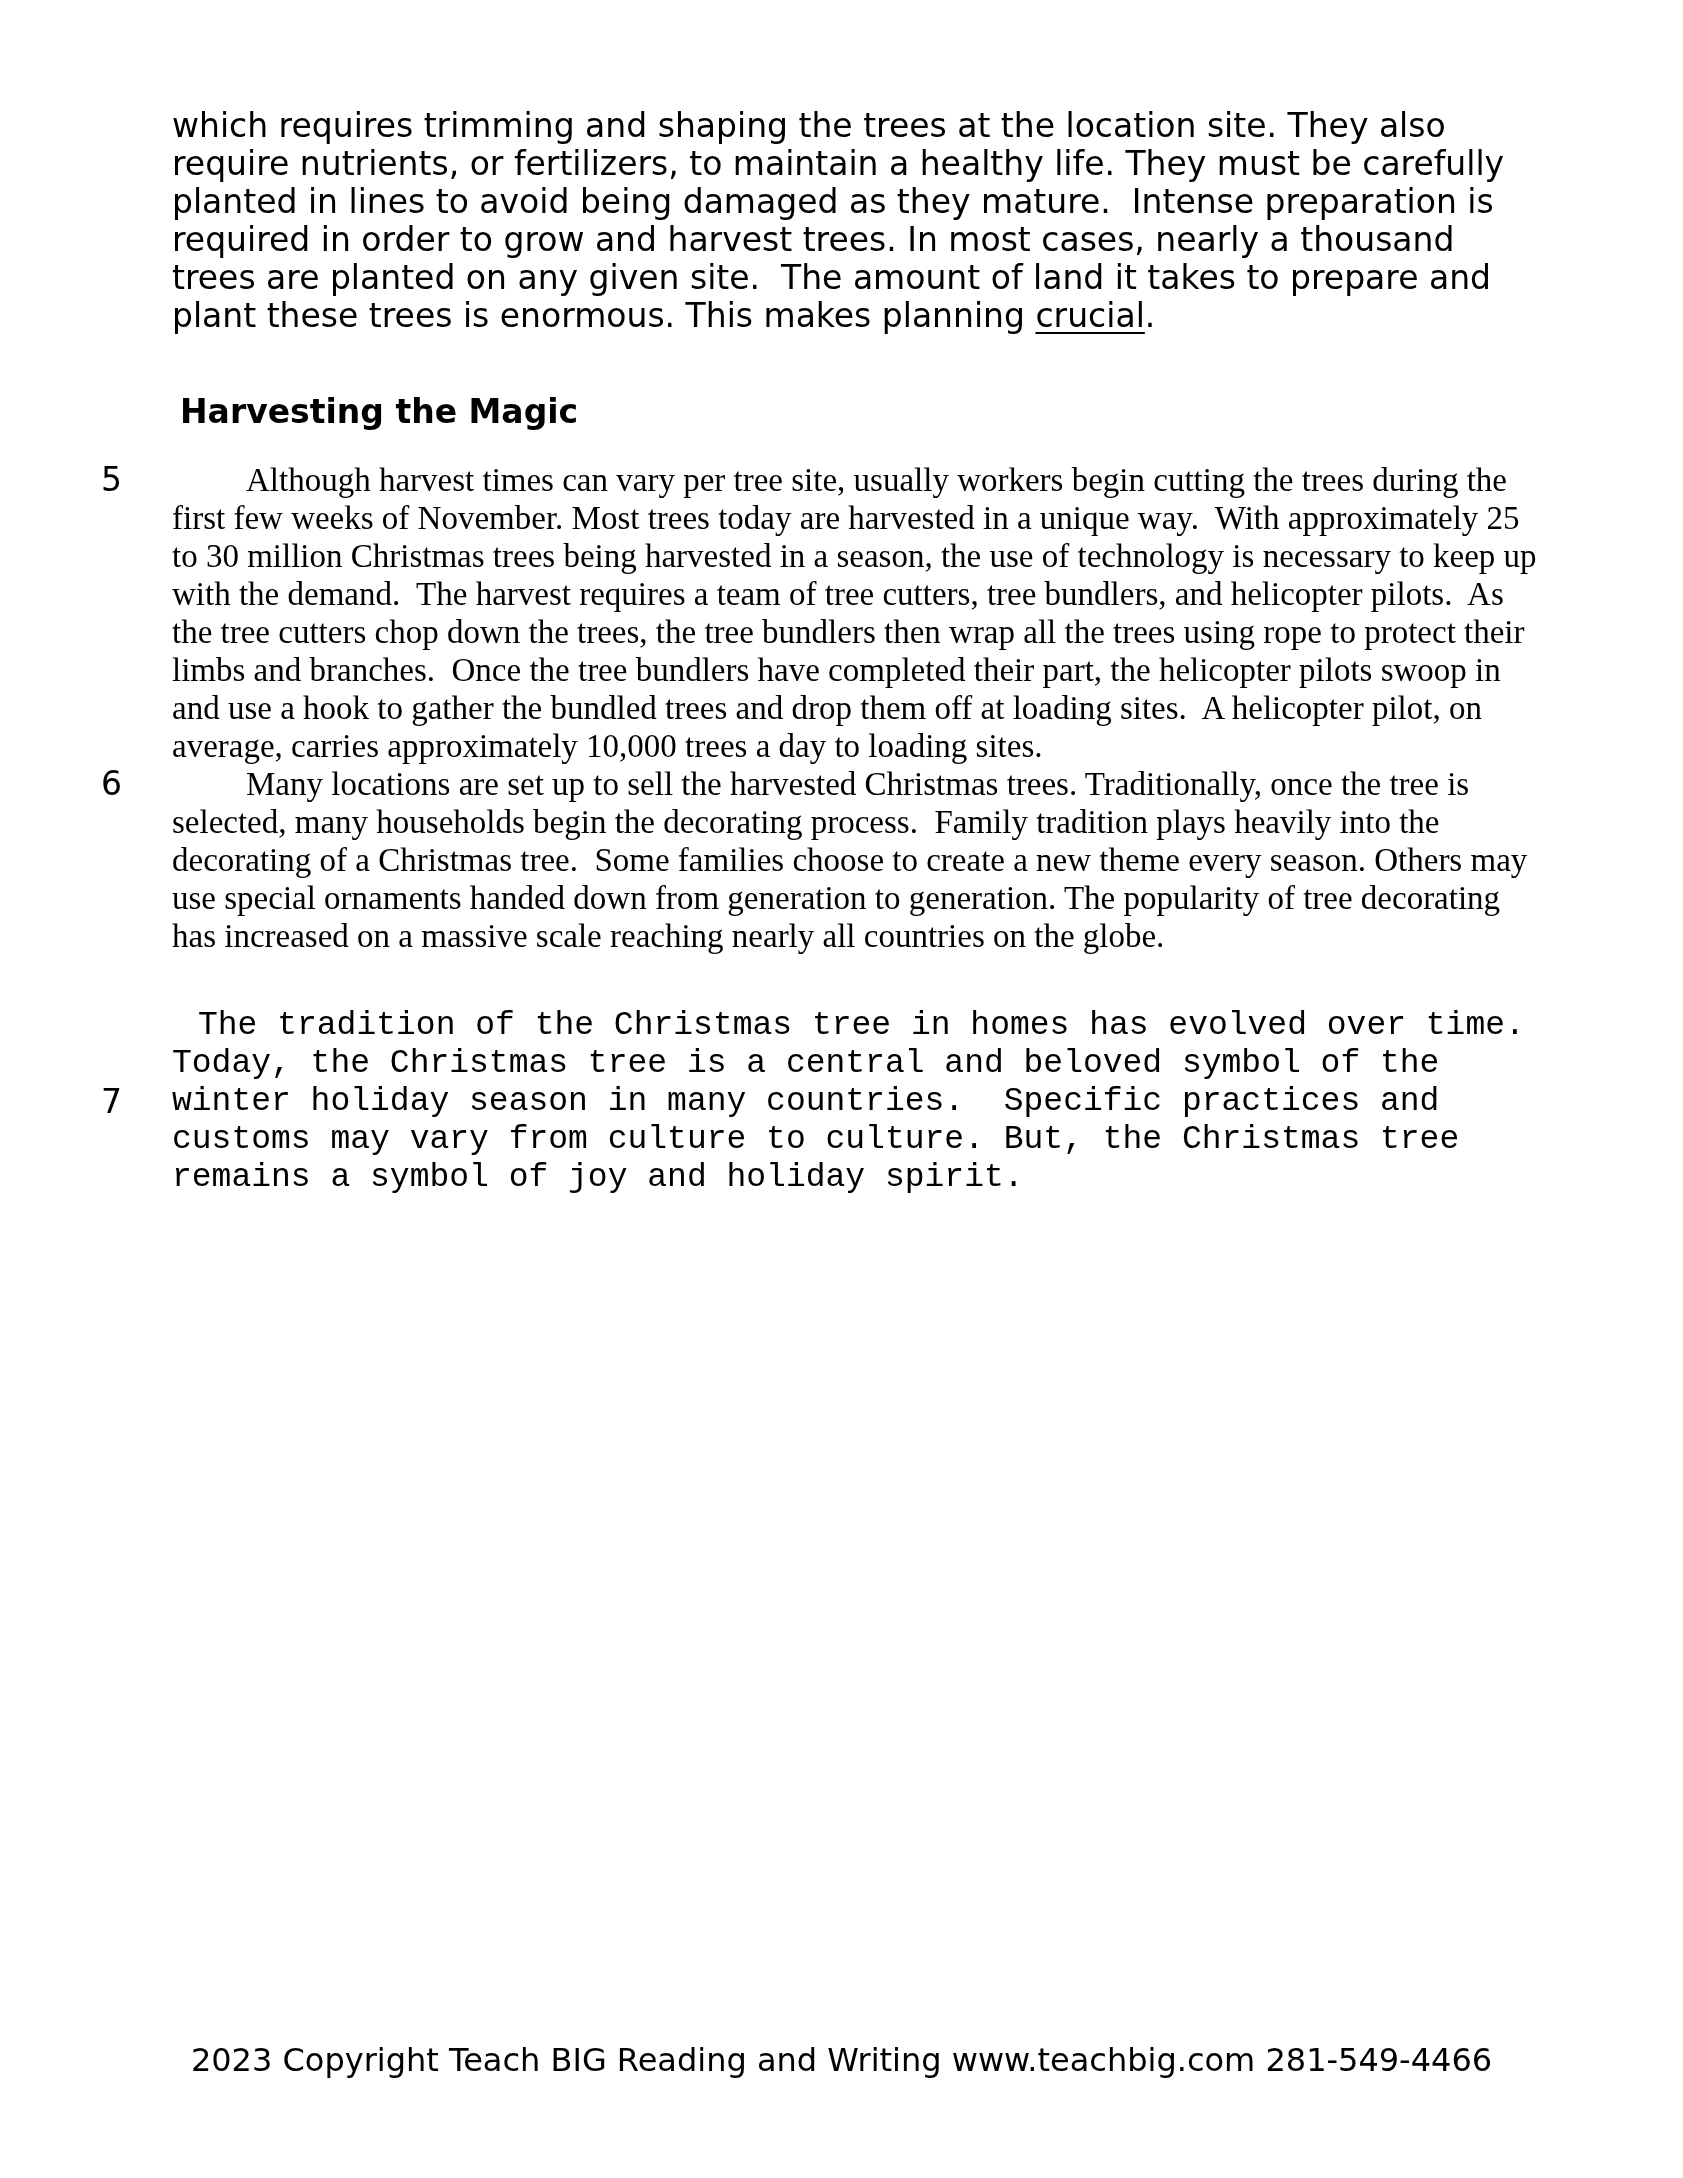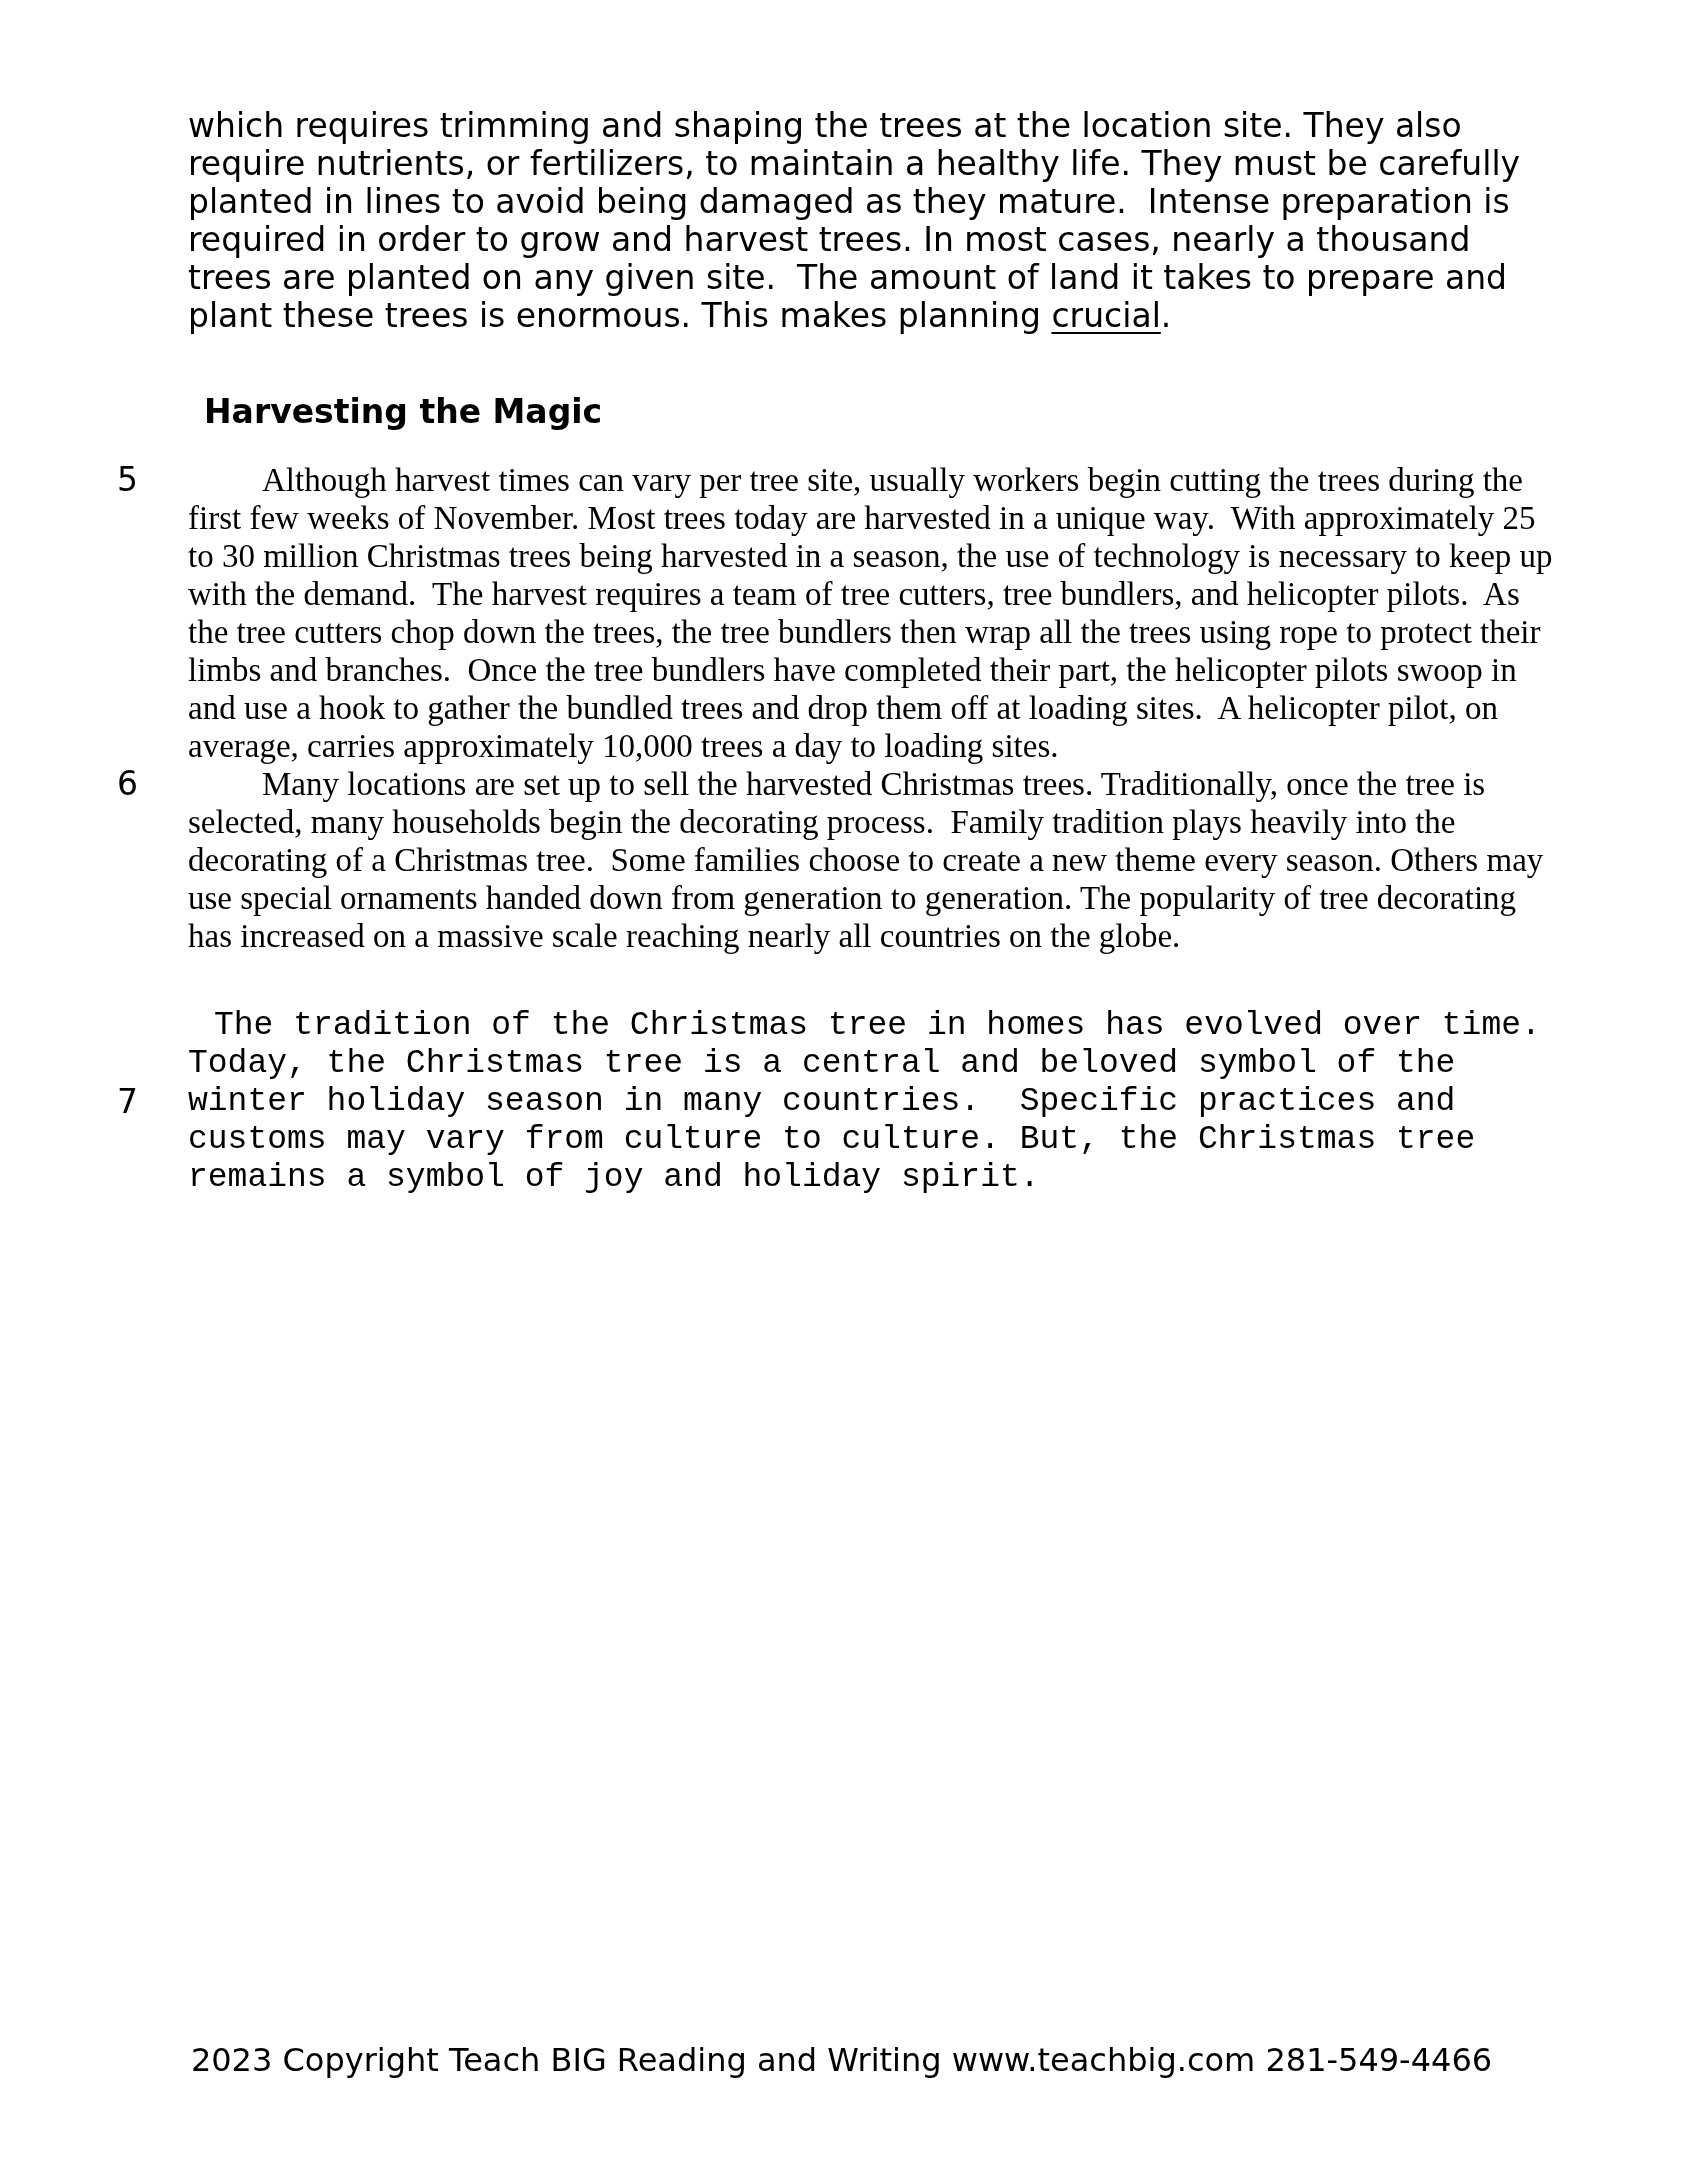--- a/index.html
+++ b/index.html
@@ -9,36 +9,36 @@
     height: 2178px;
     background: #ffffff;
     color: #000000;
     font-family: "DejaVu Sans", "Liberation Sans", sans-serif;
     font-size: 33px;
     line-height: 38px;
     overflow: hidden;
   }
   .content {
     position: absolute;
-    left: 188px;
+    left: 172px;
     top: 107px;
     width: 1376px;
   }
   .para {
     margin: 0;
     white-space: pre-wrap;
     text-align: left;
   }
   .indent-tab   { text-indent: 74px; font-family: Liberation Serif, serif; }
   .indent-small { text-indent: 26px; font-family: Liberation Mono, monospace; }
   .heading {
     font-weight: bold;
     font-size: 33px;
     line-height: 38px;
-    margin: 58px 0 30px 16px;
+    margin: 58px 0 30px 8px;
   }
   .heading.second { margin-top: 61px; }
   .para-row { position: relative; margin: 0; }
   .para-row.gap-before { margin-top: 52px; }
   .pnum {
     position: absolute;
     left: -71px;
     top: 0;
     width: 59px;
   }

